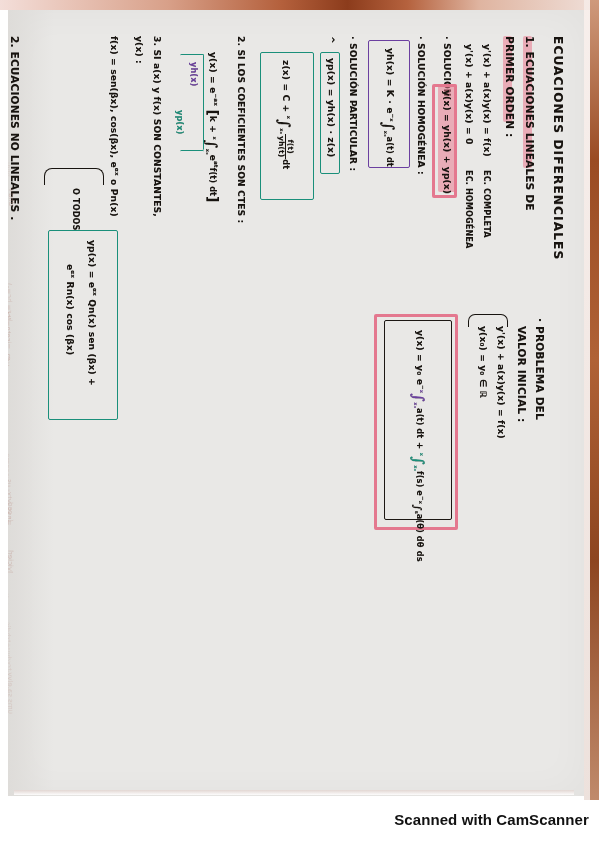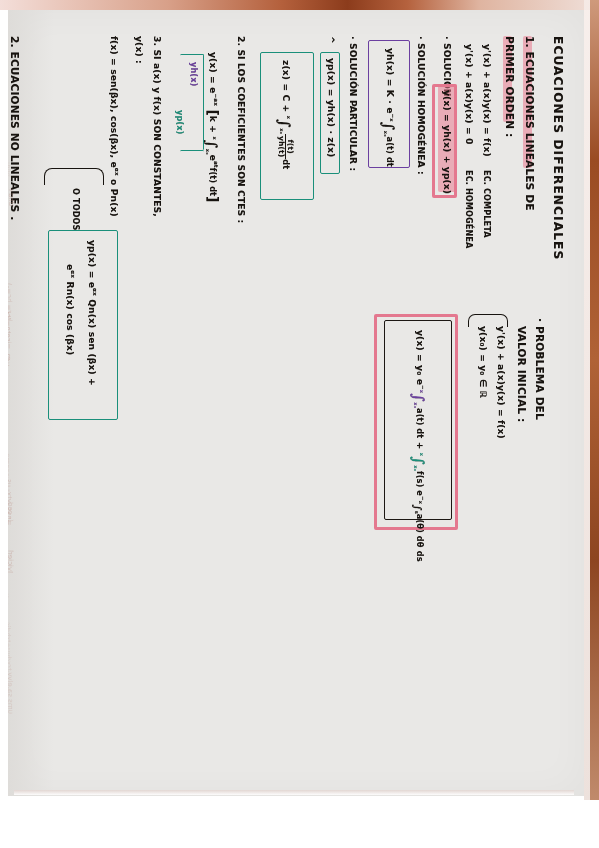--- a/index.html
+++ b/index.html
@@ -181,13 +181,14 @@
           <div class="bleed" style="left: 483.591px; top: 561.723px; transform: scaleX(-1) rotate(0.5deg); opacity: 0.36;"> (- cod</div>
           <div class="bleed" style="left: 531.847px; top: 562.304px; transform: scaleX(-1) rotate(-1deg); opacity: 0.43;">lyicierl</div>
           <div class="bleed" style="left: 554.828px; top: 567.472px; transform: scaleX(-1) rotate(1.6deg); opacity: 0.34;">=te)irx-e.u</div>
           <div class="bleed" style="left: 604.24px; top: 564.455px; transform: scaleX(-1) rotate(1.7deg); opacity: 0.21;">trxdyu+trhdic</div>
           <div class="bleed" style="left: 651.832px; top: 561.867px; transform: scaleX(-1) rotate(1deg); opacity: 0.28;">ums sa,elyy,</div>
         </div>
 
   </div>
   </div>
 
+  <div class="wm">Scanned with CamScanner</div>
 </div>
 
 </body></html>

